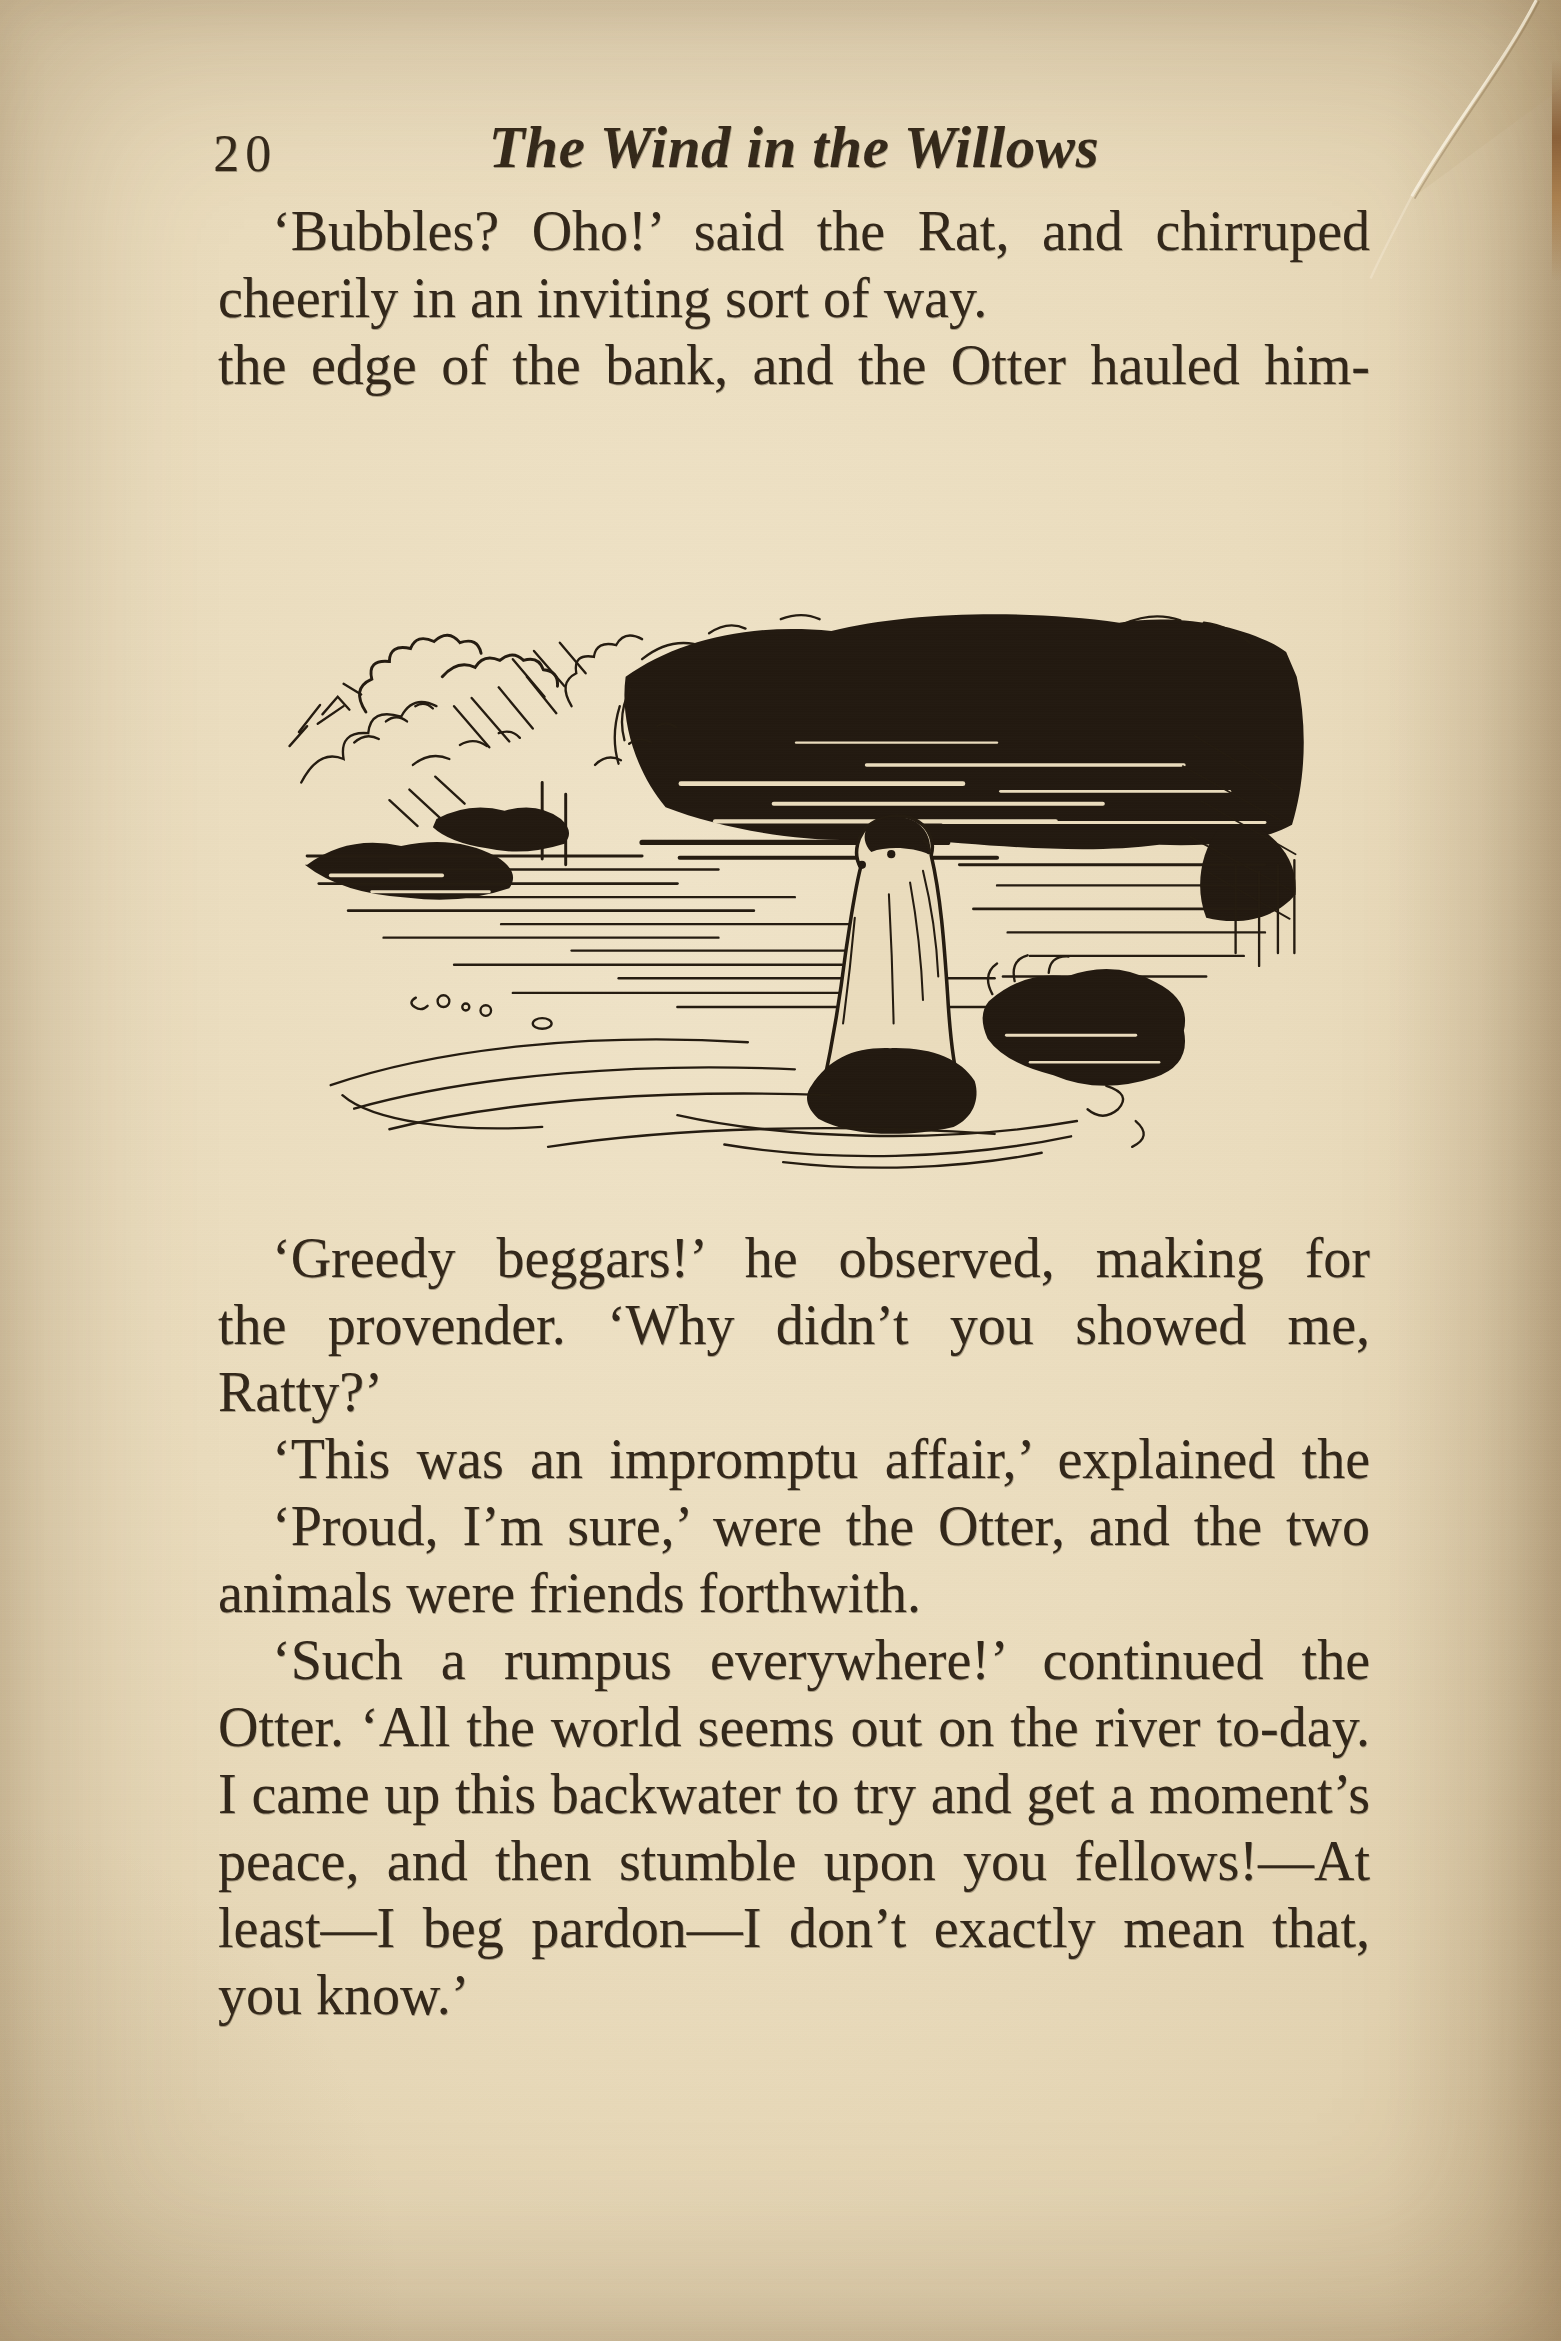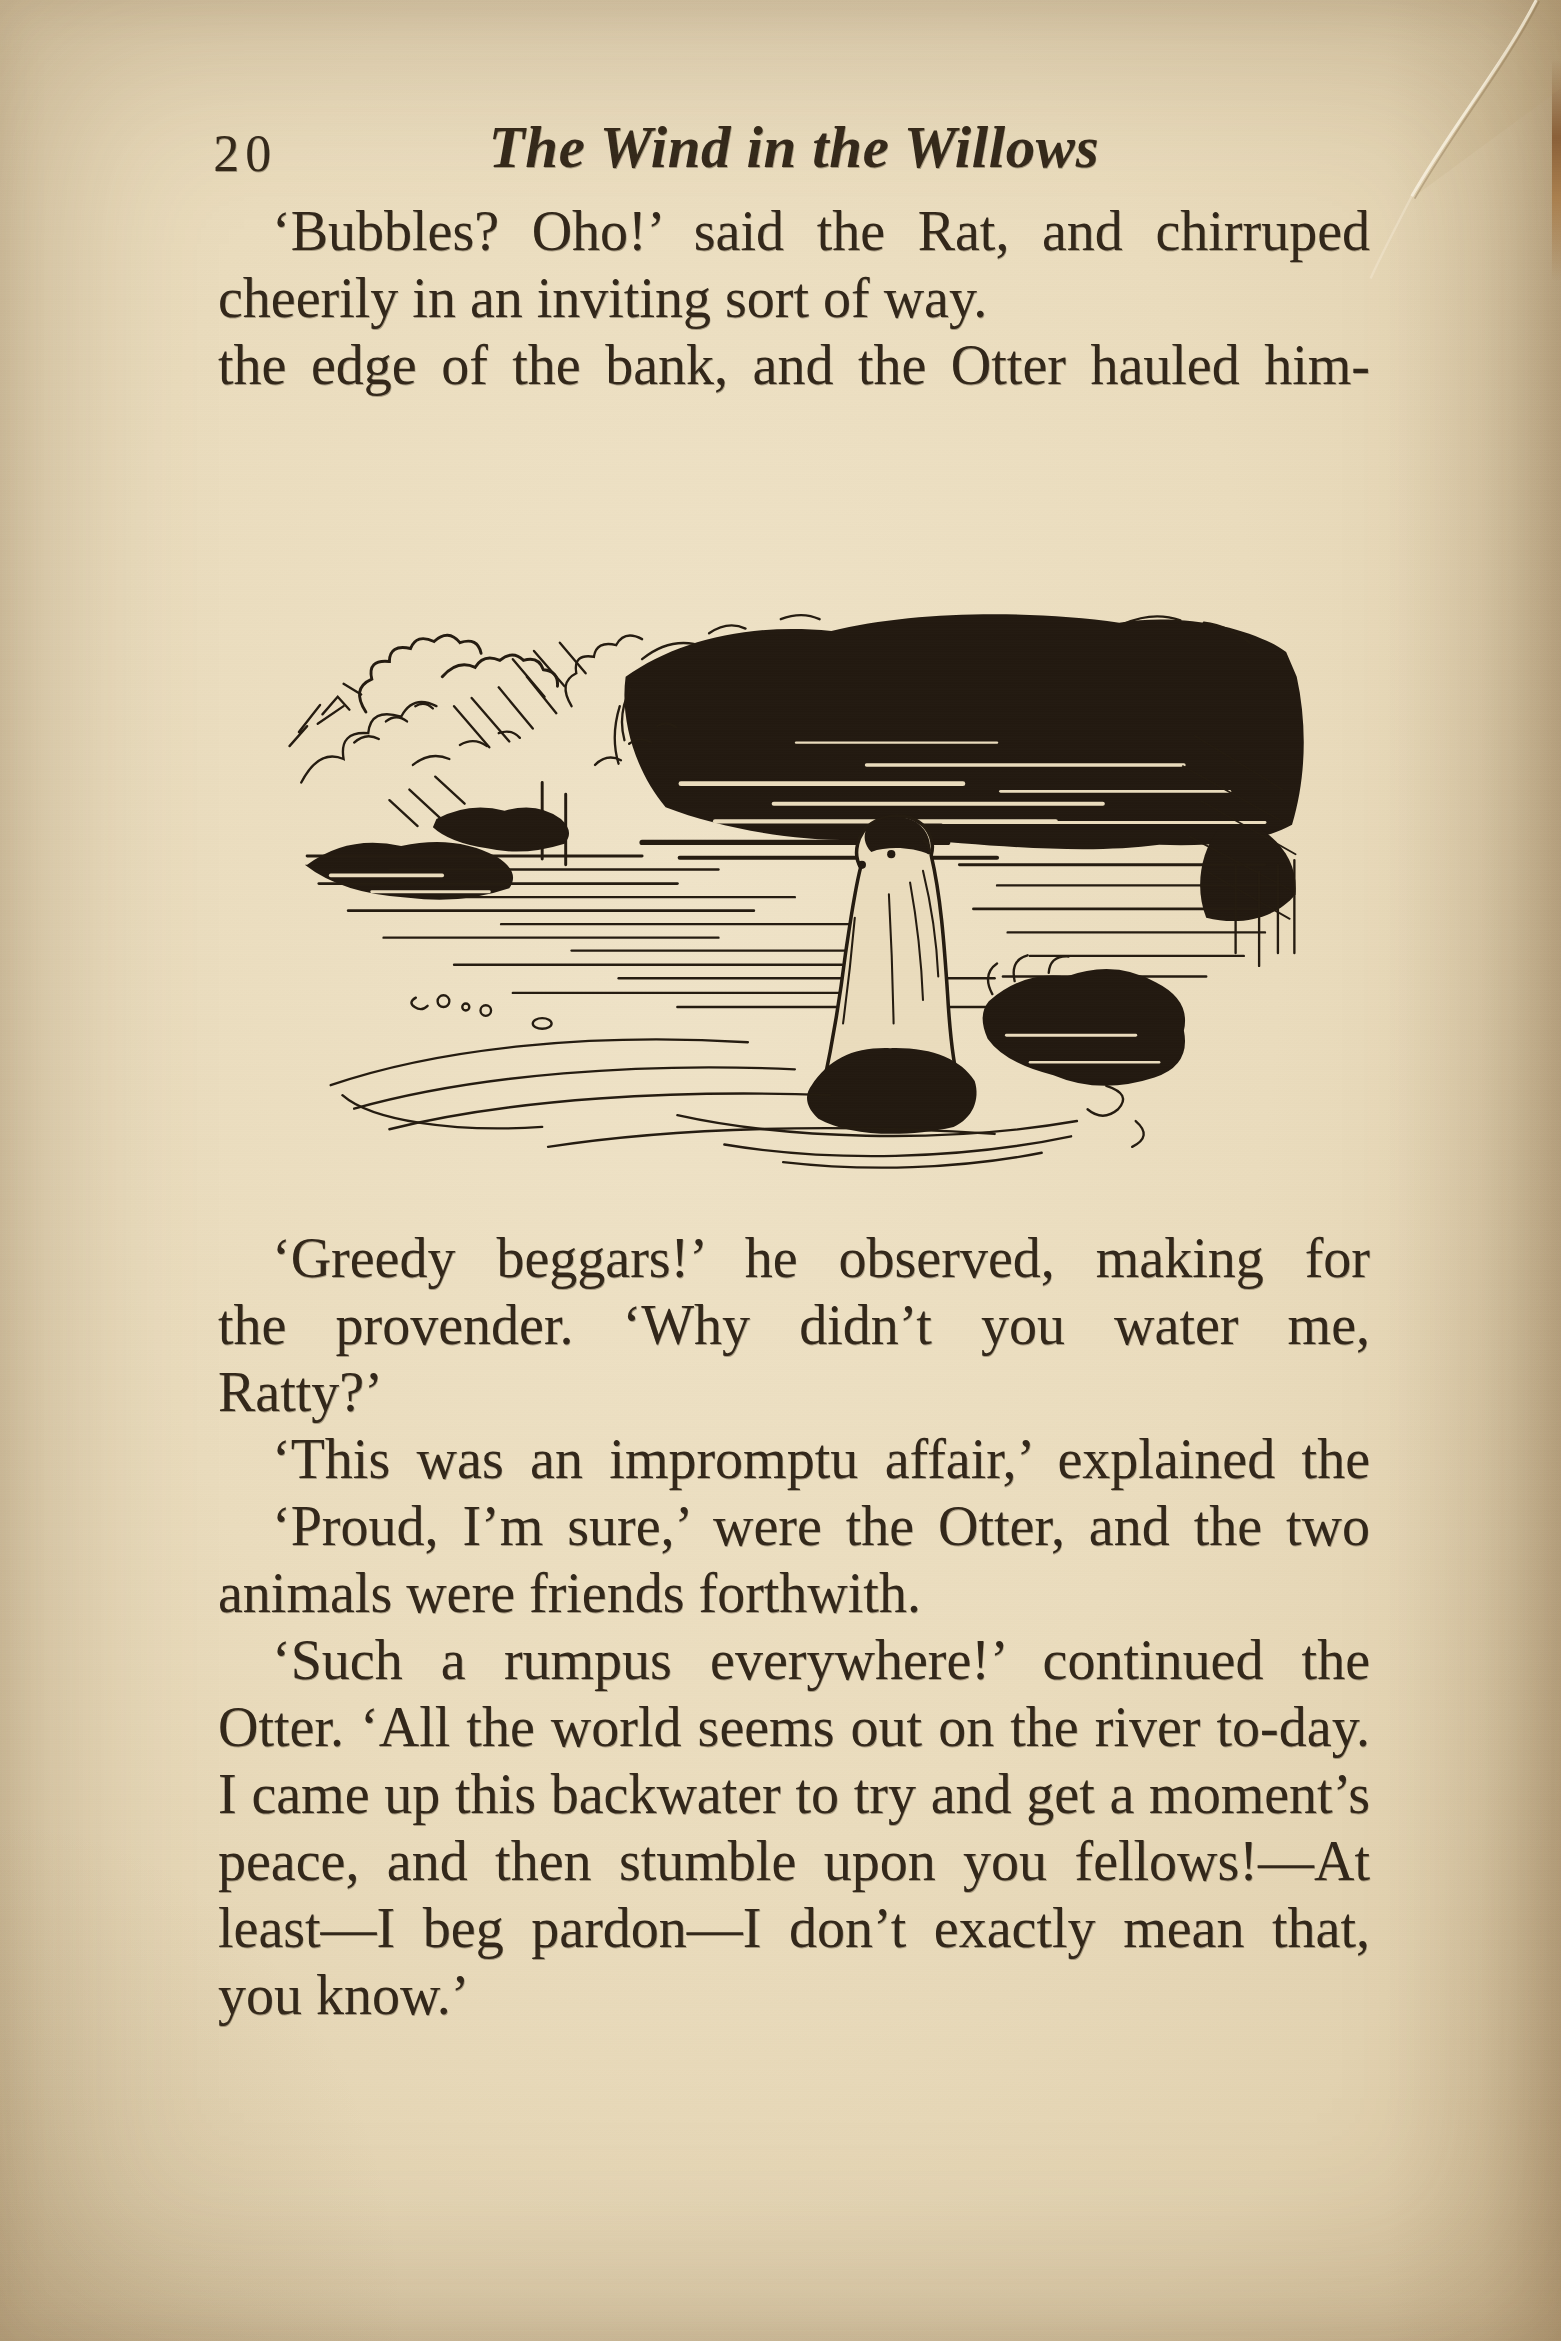--- a/index.html
+++ b/index.html
@@ -185,21 +185,21 @@
 
         <path d="M1430,846 q44,14 20,40 q-26,22 -52,0" stroke-width="4"></path>
         <path d="M1480,906 q30,26 -6,44" stroke-width="4"></path>
       </g>
     </svg>
   </div>
 
   <div class="text-block text-lower ink">
       <div class="para">
         <div class="line first">‘Greedy beggars!’  he observed,  making  for</div>
-        <div class="line">the  provender.  ‘Why  didn’t  you  water  me,</div>
+        <div class="line">the  provender.  ‘Why  didn’t  you  showed  me,</div>
         <div class="line last">Ratty?’</div>
       </div>
       <div class="para">
         <div class="line first">‘This was an impromptu affair,’ explained the</div>
       </div>
       <div class="para">
         <div class="line first">‘Proud, I’m sure,’ were the Otter, and the two</div>
         <div class="line last">animals were friends forthwith.</div>
       </div>
       <div class="para">

